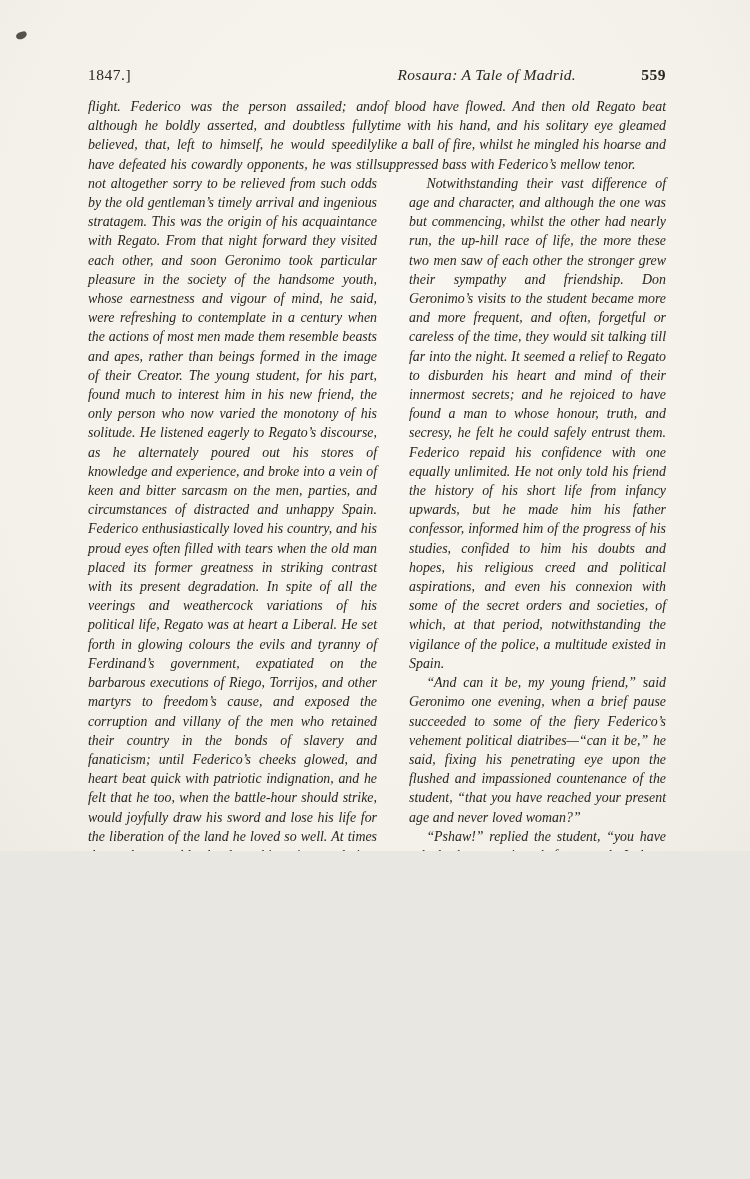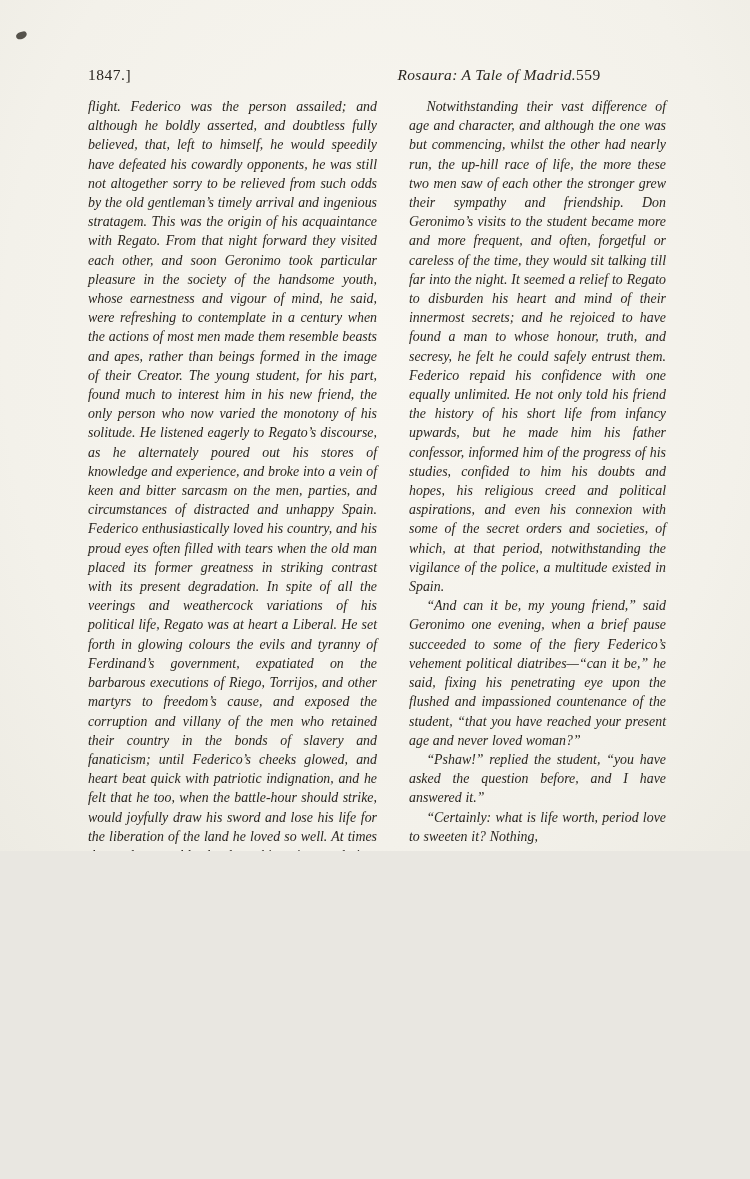--- a/index.html
+++ b/index.html
@@ -42,21 +42,22 @@
     letter-spacing: .5px;
   }
   .page-header .title {
     flex: 1;
     text-align: right;
     font-style: italic;
     letter-spacing: .3px;
   }
   .page-header .pageno {
     width: 90px;
-    font-weight: 400;
+    text-align: right;
+    font-weight: 700;
     letter-spacing: .5px;
   }
   .columns {
     display: grid;
     grid-template-columns: 1fr 1fr;
     font-style: italic;
   }
   .col {
     font-size: 13.9px;
     line-height: 19.2px;
@@ -82,19 +83,20 @@
     <span class="year">1847.]</span>
     <span class="title">Rosaura: A Tale of Madrid.</span>
     <span class="pageno">559</span>
   </header>
 
   <div class="columns">
     <div class="col">
       <p class="no-indent">flight. Federico was the person assailed; and although he boldly asserted, and doubtless fully believed, that, left to himself, he would speedily have defeated his cowardly opponents, he was still not altogether sorry to be relieved from such odds by the old gentleman’s timely arrival and ingenious stratagem. This was the origin of his acquaintance with Regato. From that night forward they visited each other, and soon Geronimo took particular pleasure in the society of the handsome youth, whose earnestness and vigour of mind, he said, were refreshing to contemplate in a century when the actions of most men made them resemble beasts and apes, rather than beings formed in the image of their Creator. The young student, for his part, found much to interest him in his new friend, the only person who now varied the monotony of his solitude. He listened eagerly to Regato’s discourse, as he alternately poured out his stores of knowledge and experience, and broke into a vein of keen and bitter sarcasm on the men, parties, and circumstances of distracted and unhappy Spain. Federico enthusiastically loved his country, and his proud eyes often filled with tears when the old man placed its former greatness in striking contrast with its present degradation. In spite of all the veerings and weathercock variations of his political life, Regato was at heart a Liberal. He set forth in glowing colours the evils and tyranny of Ferdinand’s government, expatiated on the barbarous executions of Riego, Torrijos, and other martyrs to freedom’s cause, and exposed the corruption and villany of the men who retained their country in the bonds of slavery and fanaticism; until Federico’s cheeks glowed, and heart beat quick with patriotic indignation, and he felt that he too, when the battle-hour should strike, would joyfully draw his sword and lose his life for the liberation of the land he loved so well. At times the student would take down his guitar, and sing, with closed doors and windows—for Ferdinand’s spies were a quick-eared legion—the spirit-stirring Hymn of the Constitution, or the wild Tragala—that Spanish Marseillaise, to whose exciting notes rivers</p>
     </div>
     <div class="col">
+      <p class="no-indent">of blood have flowed. And then old Regato beat time with his hand, and his solitary eye gleamed like a ball of fire, whilst he mingled his hoarse and suppressed bass with Federico’s mellow tenor.</p>
       <p class="indent">Notwithstanding their vast difference of age and character, and although the one was but commencing, whilst the other had nearly run, the up-hill race of life, the more these two men saw of each other the stronger grew their sympathy and friendship. Don Geronimo’s visits to the student became more and more frequent, and often, forgetful or careless of the time, they would sit talking till far into the night. It seemed a relief to Regato to disburden his heart and mind of their innermost secrets; and he rejoiced to have found a man to whose honour, truth, and secresy, he felt he could safely entrust them. Federico repaid his confidence with one equally unlimited. He not only told his friend the history of his short life from infancy upwards, but he made him his father confessor, informed him of the progress of his studies, confided to him his doubts and hopes, his religious creed and political aspirations, and even his connexion with some of the secret orders and societies, of which, at that period, notwithstanding the vigilance of the police, a multitude existed in Spain.</p>
       <p class="indent">“And can it be, my young friend,” said Geronimo one evening, when a brief pause succeeded to some of the fiery Federico’s vehement political diatribes—“can it be,” he said, fixing his penetrating eye upon the flushed and impassioned countenance of the student, “that you have reached your present age and never loved woman?”</p>
       <p class="indent">“Pshaw!” replied the student, “you have asked the question before, and I have answered it.”</p>
       <p class="indent">“Certainly: what is life worth, period love to sweeten it? Nothing,</p>
     </div>
   </div>
 </div>
 
 </body></html>

